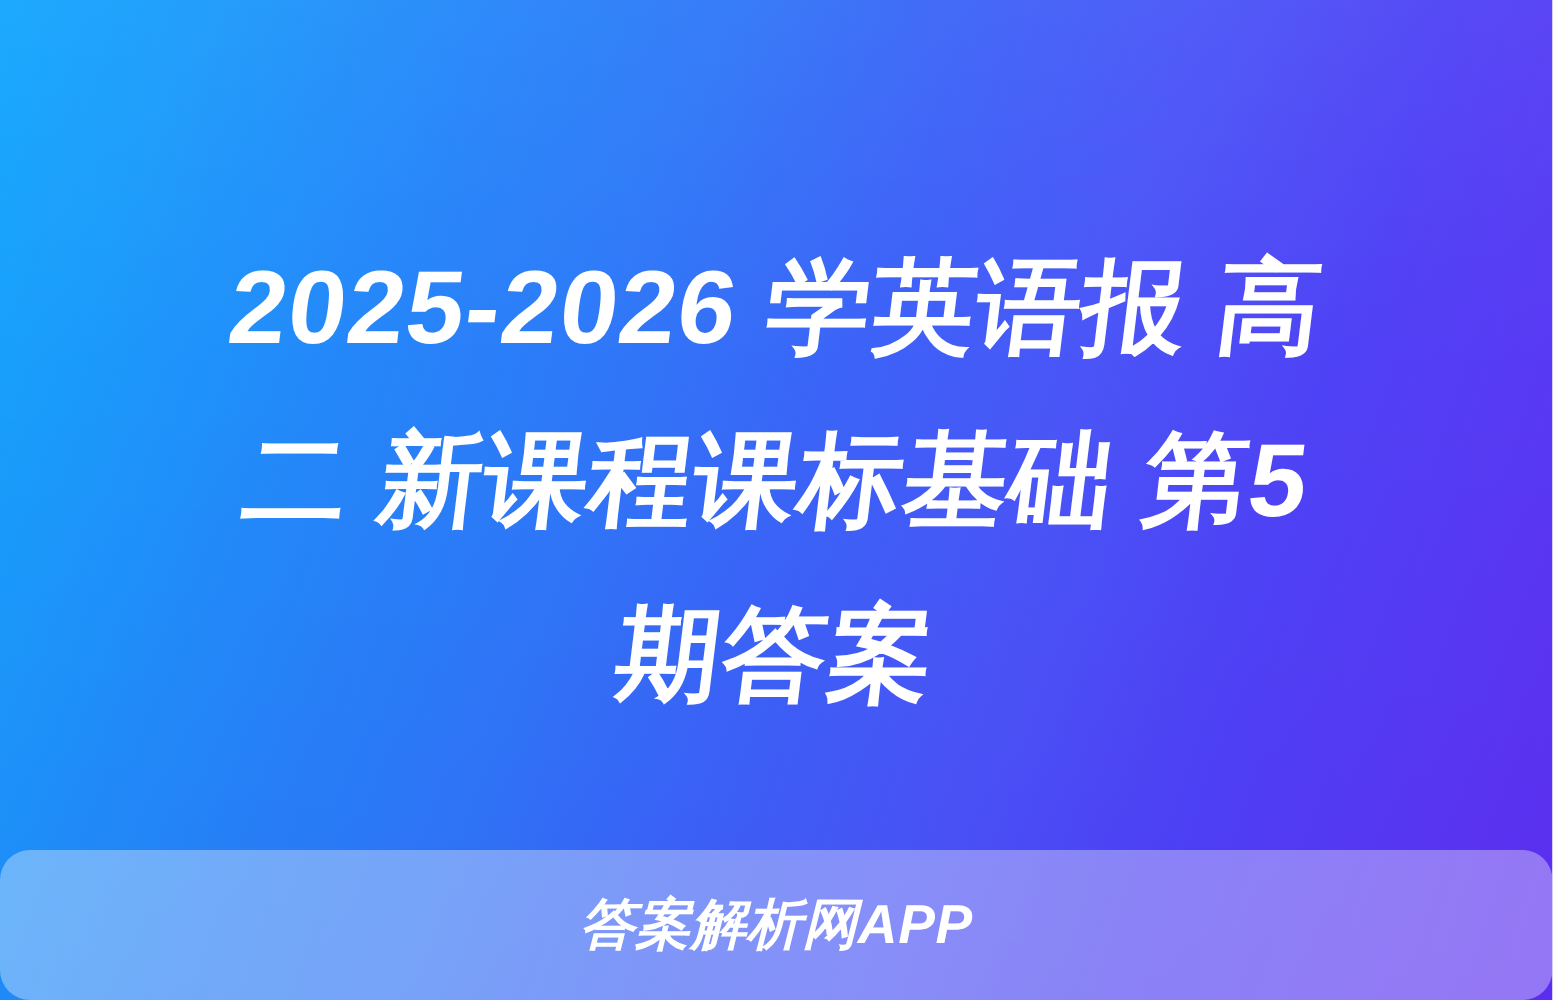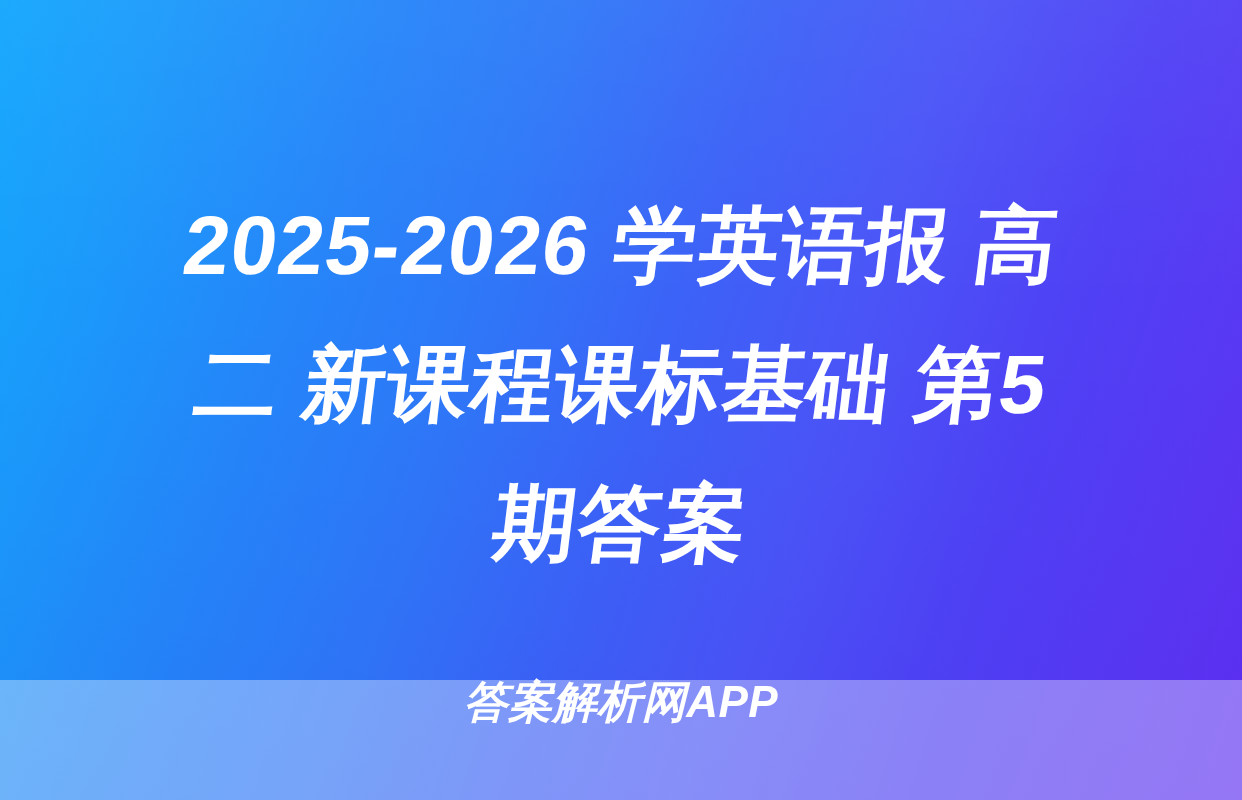--- a/index.html
+++ b/index.html
@@ -71,22 +71,23 @@
 
   .footer-band {
     position: absolute;
     left: 0;
     right: 0;
     top: 680px;
     height: 120px;
     z-index: 3;
     background: rgba(255, 255, 255, 0.35);
     display: flex;
-    align-items: flex-start;
+    align-items: center;
     justify-content: center;
+    border-radius: 24px;
   }
 
   .footer-text {
     color: #ffffff;
     font-weight: 700;
     font-style: italic;
     font-size: 44px;
     line-height: 1;
     letter-spacing: 0.5px;
     white-space: nowrap;

